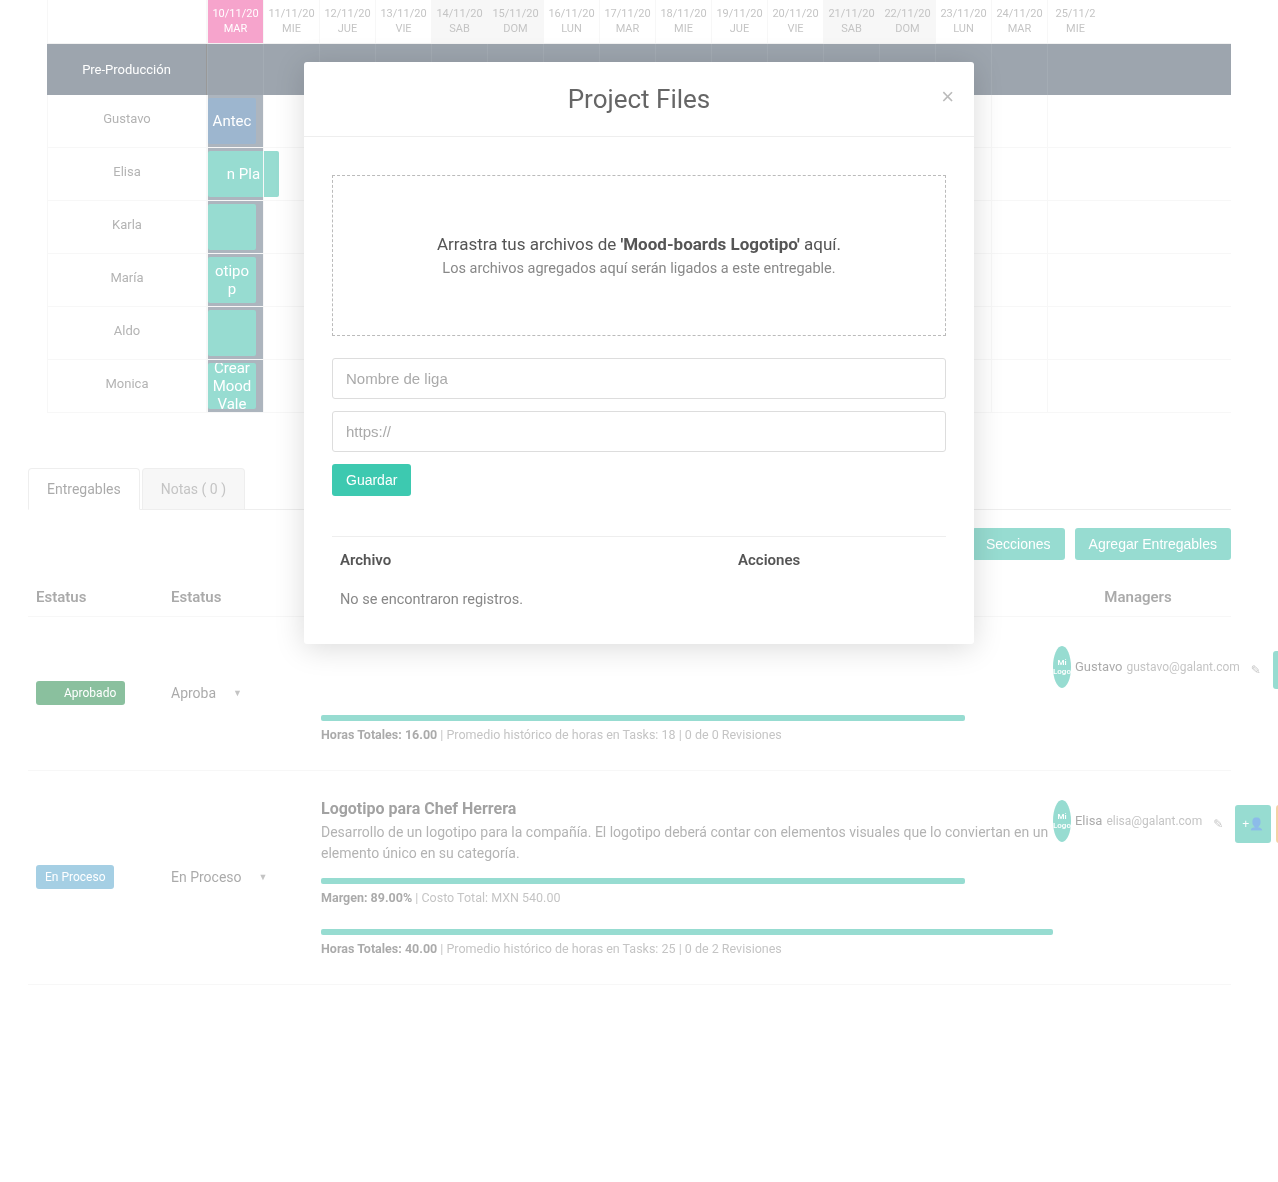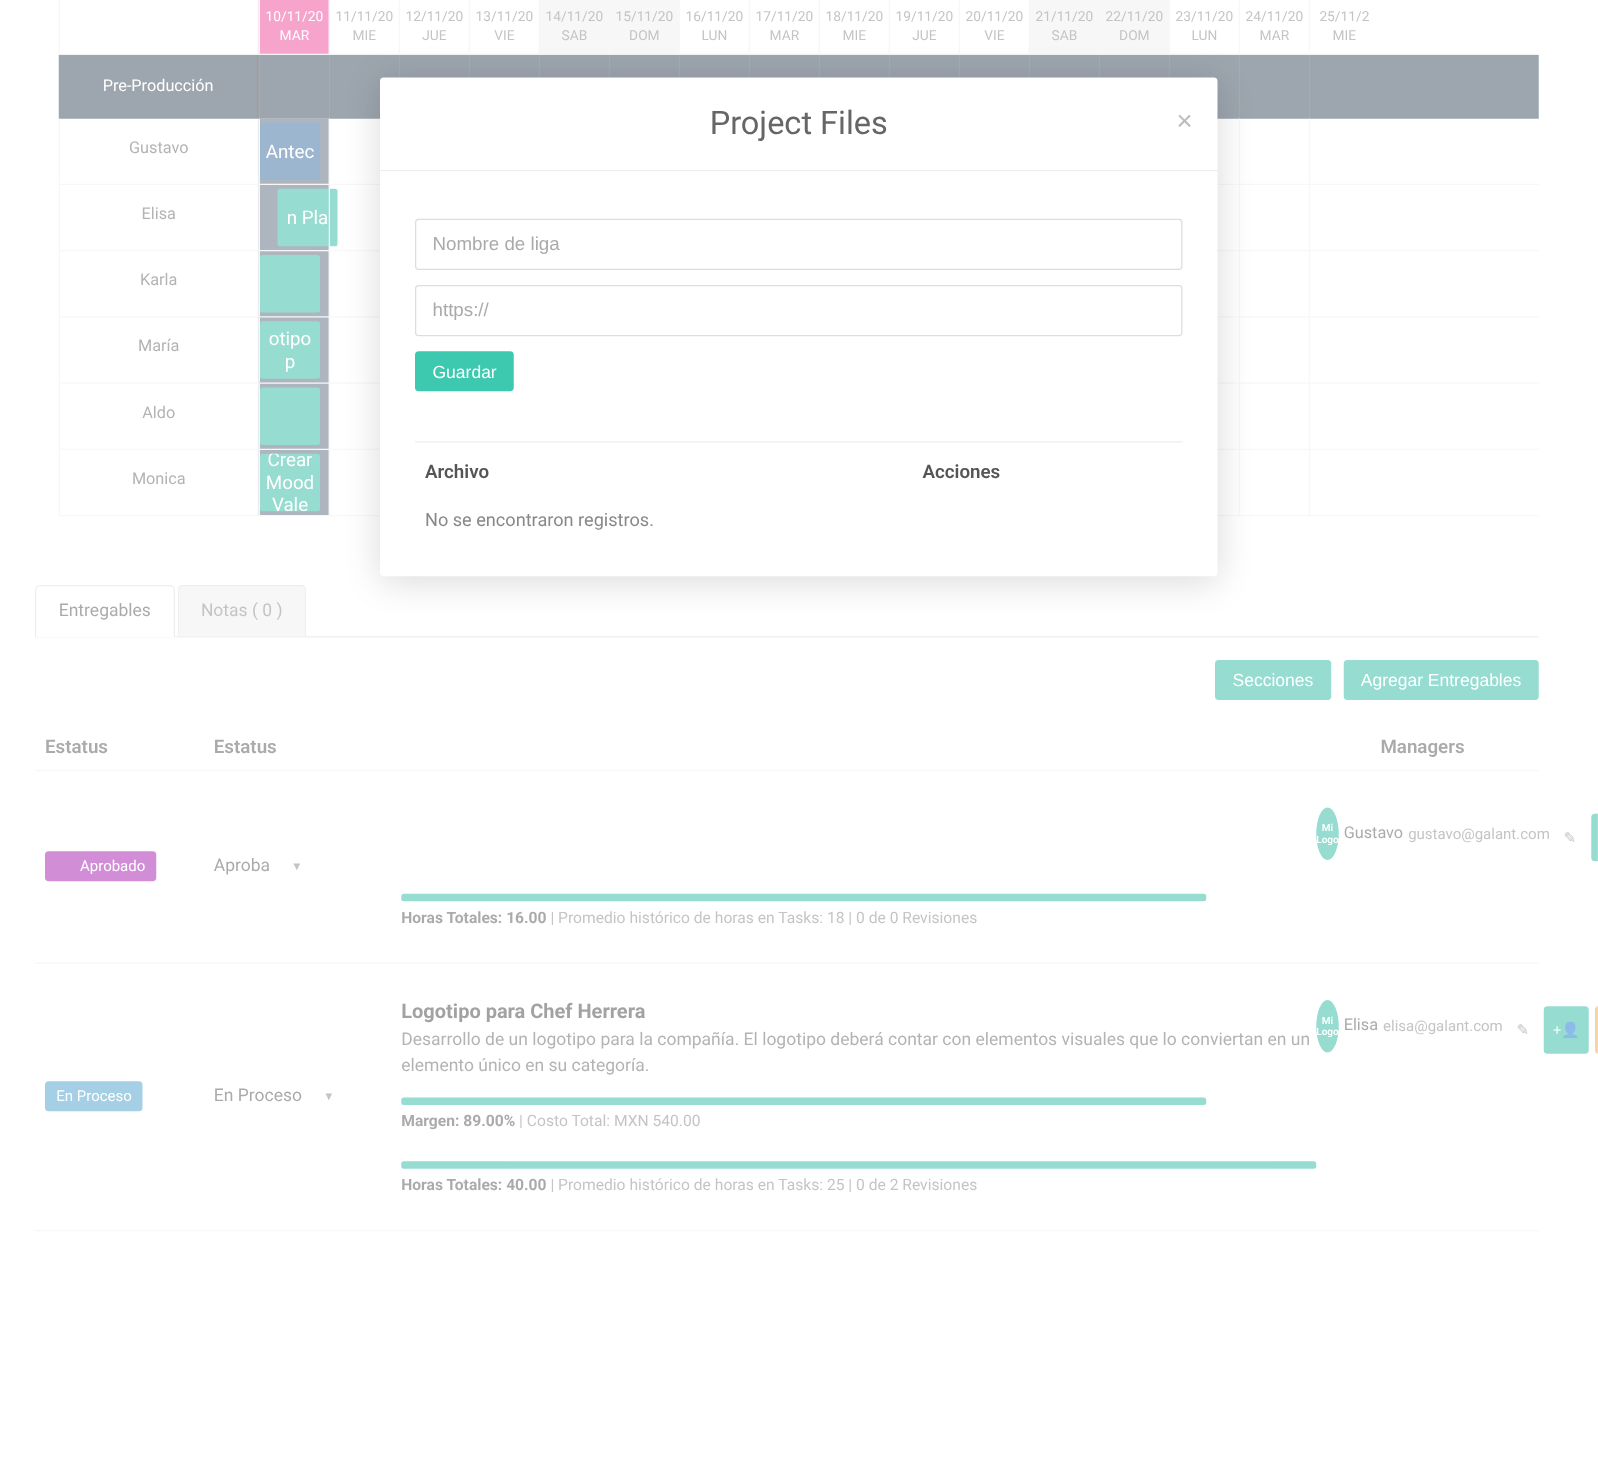--- a/index.html
+++ b/index.html
@@ -75,21 +75,21 @@
     .col-status1 { width:135px; }
     .col-status2 { width:150px; }
     .col-desc { flex:1; }
     .col-managers { width:170px; text-align:center; }
 
     .deliv-row { display:flex; padding:28px 8px; border-bottom:1px solid #eee; }
     .badge {
       display:inline-block; padding:5px 9px; border-radius:3px;
       color:#fff; font-size:12px;
     }
-    .badge-green { background:#a21caf;padding-left:28px; }
+    .badge-green { background:#15803d;padding-left:28px; }
     .badge-blue { background:#4a9ec9; }
     .status-dropdown { color:#555; font-size:14px; display:flex; align-items:center; gap:17px; cursor:pointer;}
     .caret-down { font-size:9px; color:#888; }
 
     .deliv-title { font-weight:700; font-size:16px; color:#444; margin-bottom:4px;}
     .deliv-desc { font-size:14px; color:#666; line-height:1.5; }
     .deliv-bar { height:6px; background:#2eb8a3; margin:14px 0 6px 0; border-radius:2px; }
     .deliv-bar.narrow { width:88%; }
     .deliv-meta { font-size:12.5px; color:#888; }
     .deliv-meta b { color:#555; }
@@ -212,21 +212,21 @@
           <div class="cell weekend"></div>
           <div class="cell"></div>
           <div class="cell"></div>
           <div class="cell"></div>
         </div>
       </div>
       <div class="gantt-row">
         <div class="gantt-row-label">Elisa</div>
         <div class="gantt-row-cells">
           <div class="cell selected">
-            <div class="task-block " style="left: 14px; width: 48px;">n Pla</div>
+            <div class="task-block " style="left: 0px; width: 71px;">n Pla</div>
           </div>
           <div class="cell"></div>
           <div class="cell"></div>
           <div class="cell"></div>
           <div class="cell weekend"></div>
           <div class="cell weekend"></div>
           <div class="cell"></div>
           <div class="cell"></div>
           <div class="cell"></div>
           <div class="cell"></div>
@@ -413,20 +413,26 @@
     </div>
 </div>
 
 <div class="overlay">
   <div class="modal">
     <div class="modal-header">
       <div class="modal-title">Project Files</div>
       <button class="modal-close">×</button>
     </div>
     <div class="modal-body">
+      <div class="dropzone">
+        <div class="dropzone-title">
+          <span>Arrastra tus archivos de </span><b>'Mood-boards Logotipo'</b><span> aquí.</span>
+        </div>
+        <div class="dropzone-sub">Los archivos agregados aquí serán ligados a este entregable.</div>
+      </div>
       <input class="input-field" placeholder="Nombre de liga" style="">
       <input class="input-field" placeholder="https://" style="">
       <button class="btn-teal-light">Guardar</button>
 
       <div class="modal-section-divider"></div>
       <div class="files-table-header">
         <div class="files-col-file">Archivo</div>
         <div class="files-col-actions">Acciones</div>
       </div>
       <div class="files-empty">No se encontraron registros.</div>

